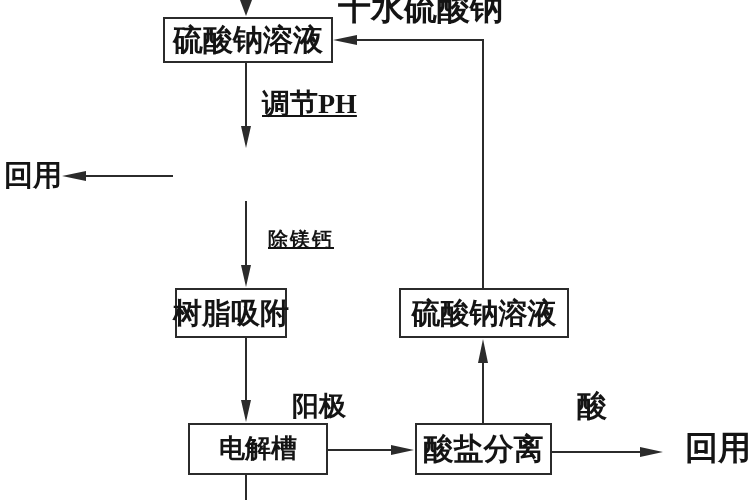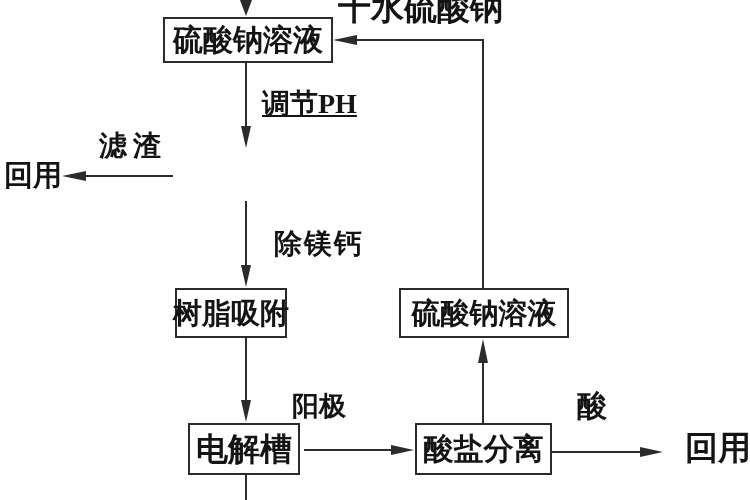--- a/index.html
+++ b/index.html
@@ -86,35 +86,34 @@
 
     <line x1="552" y1="452" x2="641" y2="452"></line>
     <polygon points="663,452 640,447 640,457"></polygon>
   </svg>
 
   <div class="node" style="left:163px; top:17px; width:170px; height:46px; font-size:30px;">硫酸钠溶液</div>
 
 
   <div class="node" style="left:175px; top:288px; width:112px; height:50px; font-size:29px;">树脂吸附</div>
 
-  <div class="node" style="left:188px; top:423px; width:112px; height:52px; font-size:32px;">电解槽</div>
+  <div class="node" style="left:188px; top:423px; width:140px; height:52px; font-size:26px;">电解槽</div>
 
   <div class="node" style="left:415px; top:423px; width:137px; height:52px; font-size:30px;">酸盐分离</div>
 
   <div class="node" style="left:399px; top:288px; width:170px; height:50px; font-size:29px;">硫酸钠溶液</div>
 
   <div class="lbl" style="left:338px; top:-10px; font-size:33px;">十水硫酸钠</div>
 
   <div class="lbl" style="left:262px; top:88px; font-size:28px;text-decoration:underline;">调节PH</div>
 
-  <div class="lbl" style="left:99px; top:130px; font-size:28px; letter-spacing:6px;">滤渣</div>
 
   <div class="lbl" style="left:4px; top:159px; font-size:29px;">回用</div>
 
-  <div class="lbl" style="left:274px; top:228px; font-size:28px; letter-spacing:2px;">除镁钙</div>
+  <div class="lbl" style="left:268px; top:228px; font-size:20px; letter-spacing:2px;text-decoration:underline;">除镁钙</div>
 
   <div class="lbl" style="left:292px; top:391px; font-size:27px;">阳极</div>
 
   <div class="lbl" style="left:577px; top:389px; font-size:30px;">酸</div>
 
   <div class="lbl" style="left:685px; top:430px; font-size:33px;">回用</div>
 
 </div>
 
 </body></html>

